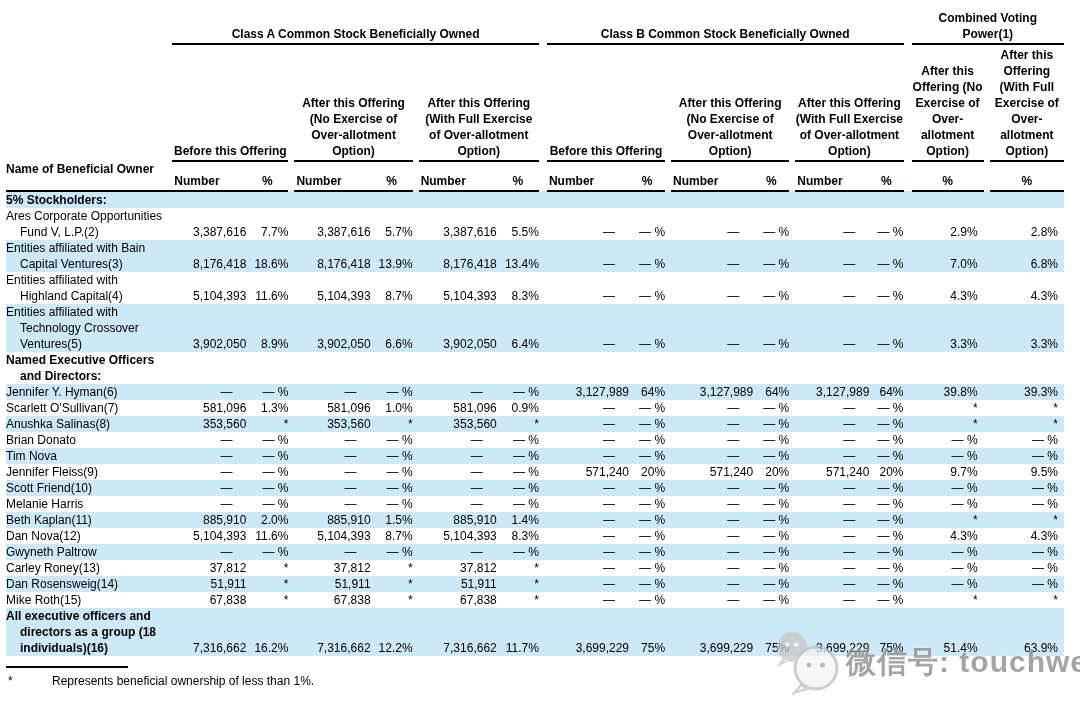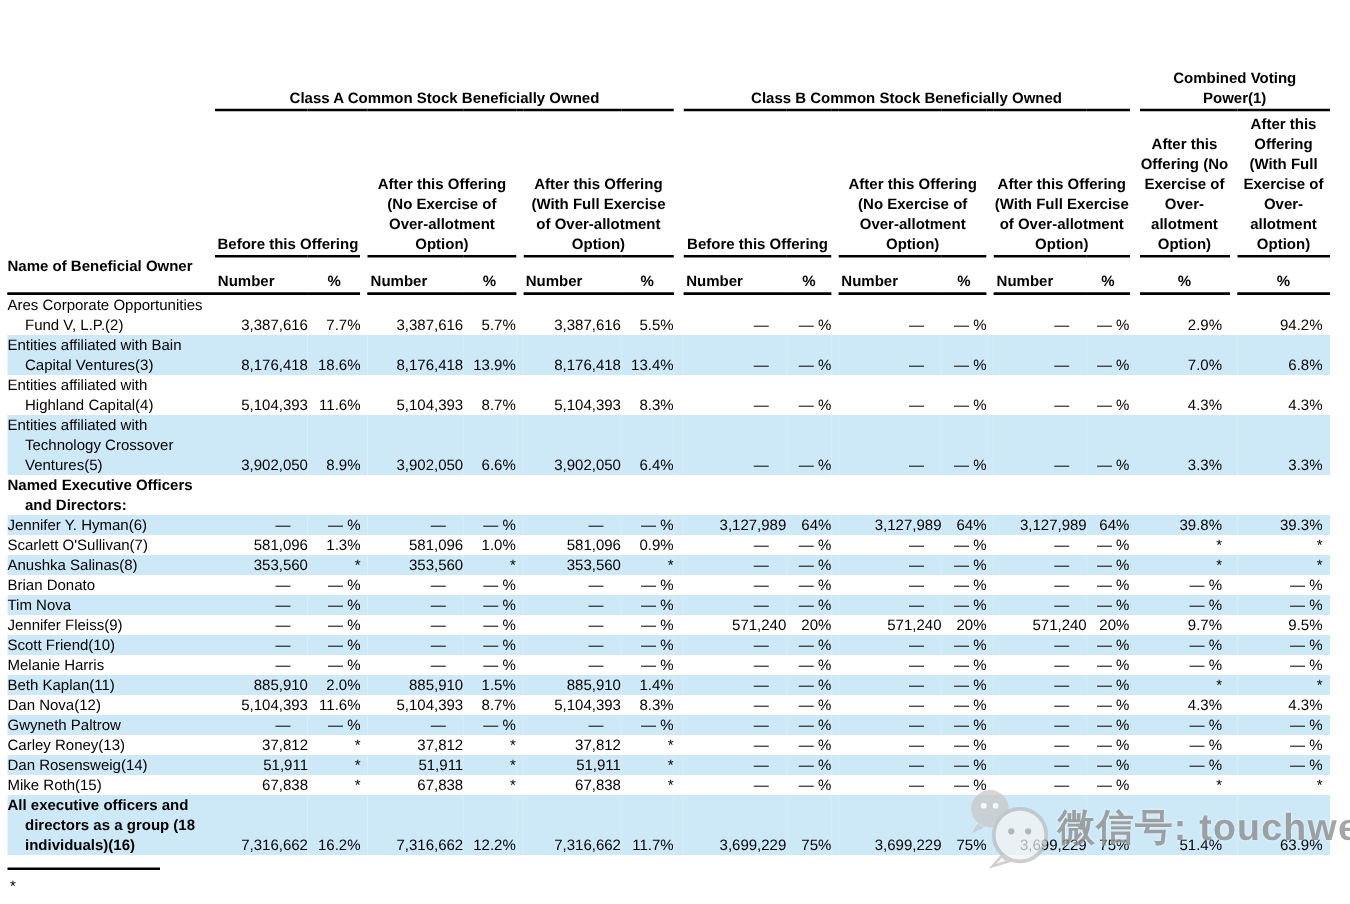--- a/index.html
+++ b/index.html
@@ -10,21 +10,21 @@
 
   table { border-collapse:collapse; table-layout:fixed; width:1058px; }
   td { padding:0; font-size:12px; line-height:16px; vertical-align:bottom; }
 
   
   thead td { font-weight:bold; text-align:center; }
   td.grp  { border-bottom:2px solid #000; padding-bottom:1px; }
   td.colhead { border-bottom:2px solid #000; padding-bottom:1px; }
   td.colhead.numh { text-align:left; padding-left:2px;margin-left:28px; }
   td.name-head { text-align:left; border-bottom:2px solid #000; font-weight:bold; padding-bottom:13px; }
-  .combined-top span { display:inline-block; max-width:112px;margin-top:44px; }
+  .combined-top span { display:inline-block; max-width:112px; }
   tr.h2 td { padding-top:2px; }
 
   
   tbody tr.shaded { background:#cde9f8; }
   tbody tr.bold .name-cell { font-weight:bold; }
   .name-cell { text-align:left; padding-left:14px; text-indent:-14px; padding-right:4px; }
   .val { text-align:right; white-space:nowrap; }
   .val.dash-num { padding-right:14px; }
   .val.comb { padding-right:6px; }
   .gapcell { }
@@ -117,20 +117,44 @@
         <td class="gapcell"></td>
         <td class="colhead numh">Number</td>
         <td class="colhead">%</td>
         <td class="gapcell"></td>
         <td class="colhead">%</td>
         <td class="gapcell"></td>
         <td class="colhead">%</td>
       </tr>
     </thead>
     <tbody id="tbody">
+        <tr class="shaded bold">
+          <td class="name-cell">5% Stockholders:</td>
+          <td class="val num"></td>
+          <td class="val pct"></td>
+          <td class="gapcell"></td>
+          <td class="val num"></td>
+          <td class="val pct"></td>
+          <td class="gapcell"></td>
+          <td class="val num"></td>
+          <td class="val pct"></td>
+          <td class="gapcell"></td>
+          <td class="val num"></td>
+          <td class="val pct"></td>
+          <td class="gapcell"></td>
+          <td class="val num"></td>
+          <td class="val pct"></td>
+          <td class="gapcell"></td>
+          <td class="val num"></td>
+          <td class="val pct"></td>
+          <td class="gapcell"></td>
+          <td class="val comb"></td>
+          <td class="gapcell"></td>
+          <td class="val comb"></td>
+        </tr>
         <tr>
           <td class="name-cell">Ares Corporate Opportunities Fund V, L.P.(2)</td>
           <td class="val num">3,387,616</td>
           <td class="val pct">7.7%</td>
           <td class="gapcell"></td>
           <td class="val num">3,387,616</td>
           <td class="val pct">5.7%</td>
           <td class="gapcell"></td>
           <td class="val num">3,387,616</td>
           <td class="val pct">5.5%</td>
@@ -139,21 +163,21 @@
           <td class="val pct">— %</td>
           <td class="gapcell"></td>
           <td class="val num dash-num">—</td>
           <td class="val pct">— %</td>
           <td class="gapcell"></td>
           <td class="val num dash-num">—</td>
           <td class="val pct">— %</td>
           <td class="gapcell"></td>
           <td class="val comb">2.9%</td>
           <td class="gapcell"></td>
-          <td class="val comb">94.2%</td>
+          <td class="val comb">2.8%</td>
         </tr>
         <tr class="shaded">
           <td class="name-cell">Entities affiliated with Bain Capital Ventures(3)</td>
           <td class="val num">8,176,418</td>
           <td class="val pct">18.6%</td>
           <td class="gapcell"></td>
           <td class="val num">8,176,418</td>
           <td class="val pct">13.9%</td>
           <td class="gapcell"></td>
           <td class="val num">8,176,418</td>
@@ -603,20 +627,21 @@
           <td class="val comb">51.4%</td>
           <td class="gapcell"></td>
           <td class="val comb">63.9%</td>
         </tr>
       </tbody>
   </table>
 
   <div class="footrule"></div>
   <div class="footnote">
     <span class="star">*</span>
+    <span>Represents beneficial ownership of less than 1%.</span>
   </div>
 
   <div class="watermark">
     <svg width="76" height="68" viewBox="0 0 76 68">
       <g opacity="0.72">
         <circle cx="22" cy="19" r="15" fill="#c6c6c6"></circle>
         <path d="M12 31 L7 39 L17 34 Z" fill="#c6c6c6"></path>
         <circle cx="17" cy="16.5" r="2.3" fill="#ffffff"></circle>
         <circle cx="26.5" cy="16.5" r="2.3" fill="#ffffff"></circle>
         <circle cx="46" cy="40" r="21" fill="#f4f4f4" stroke="#bdbdbd" stroke-width="3"></circle>

